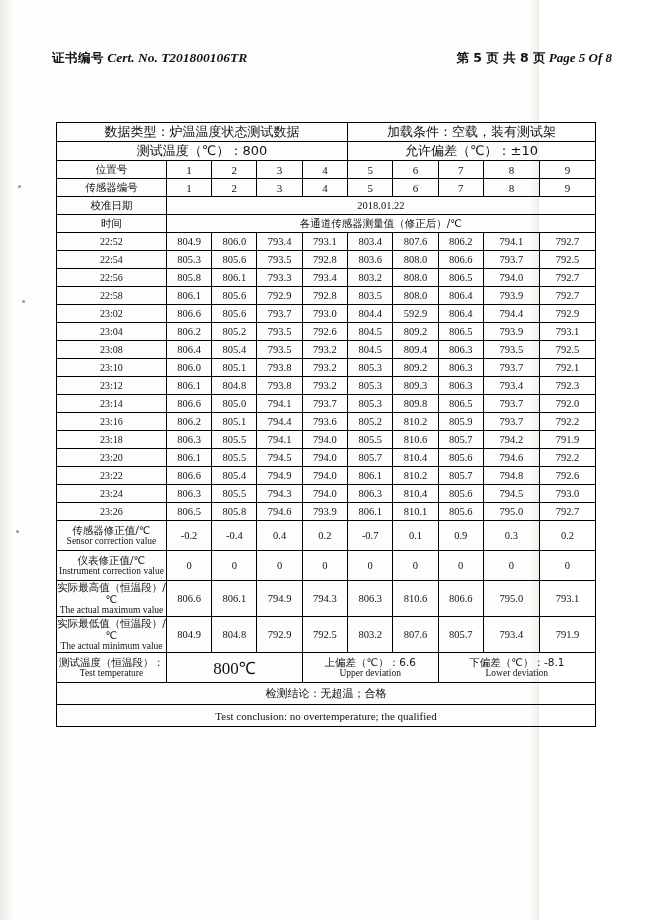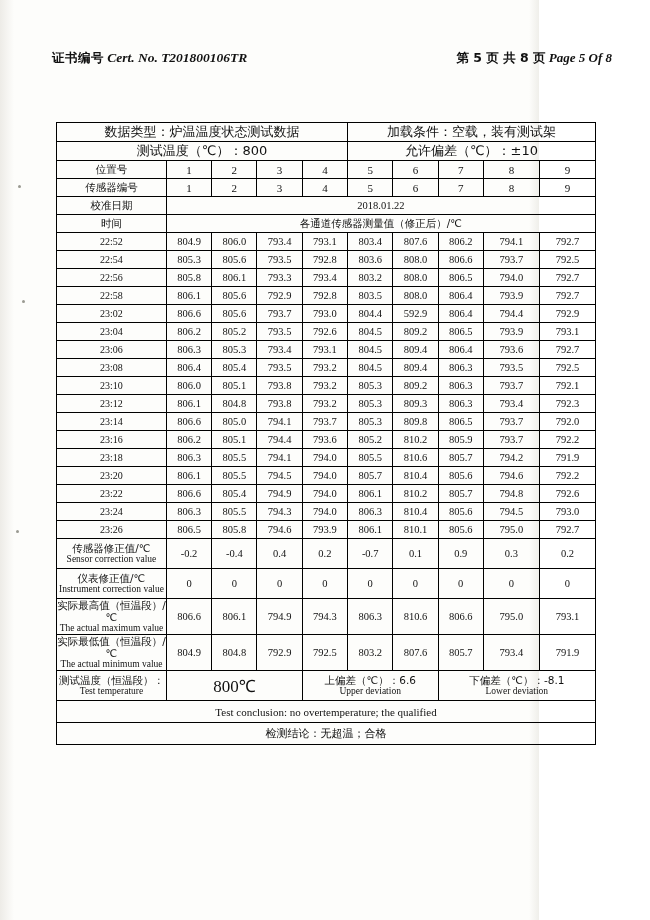--- a/index.html
+++ b/index.html
@@ -246,32 +246,20 @@
         <td class="datacell">805.2</td>
         <td class="datacell">793.5</td>
         <td class="datacell">792.6</td>
         <td class="datacell">804.5</td>
         <td class="datacell">809.2</td>
         <td class="datacell">806.5</td>
         <td class="datacell">793.9</td>
         <td class="datacell">793.1</td>
       </tr>
       <tr>
-        <td class="timecell">23:06</td>
-        <td class="datacell">806.3</td>
-        <td class="datacell">805.3</td>
-        <td class="datacell">793.4</td>
-        <td class="datacell">793.1</td>
-        <td class="datacell">804.5</td>
-        <td class="datacell">809.4</td>
-        <td class="datacell">806.4</td>
-        <td class="datacell">793.6</td>
-        <td class="datacell">792.7</td>
-      </tr>
-      <tr>
         <td class="timecell">23:08</td>
         <td class="datacell">806.4</td>
         <td class="datacell">805.4</td>
         <td class="datacell">793.5</td>
         <td class="datacell">793.2</td>
         <td class="datacell">804.5</td>
         <td class="datacell">809.4</td>
         <td class="datacell">806.3</td>
         <td class="datacell">793.5</td>
         <td class="datacell">792.5</td>
@@ -455,20 +443,20 @@
         <td colspan="3" class="two-line">
           <div class="lbl">上偏差（℃）：6.6</div>
           <div class="lbl-en">Upper deviation</div>
         </td>
         <td colspan="3" class="two-line">
           <div class="lbl">下偏差（℃）：-8.1</div>
           <div class="lbl-en">Lower deviation</div>
         </td>
       </tr>
       <tr style="height:22px">
+        <td colspan="10" class="concl">检测结论：无超温；合格</td>
+      </tr>
+      <tr style="height:22px">
         <td colspan="10" class="concl-en">Test conclusion: no overtemperature; the qualified</td>
-      </tr>
-      <tr style="height:22px">
-        <td colspan="10" class="concl">检测结论：无超温；合格</td>
       </tr>
     </tbody>
   </table>
 </div>
 
 </body></html>

